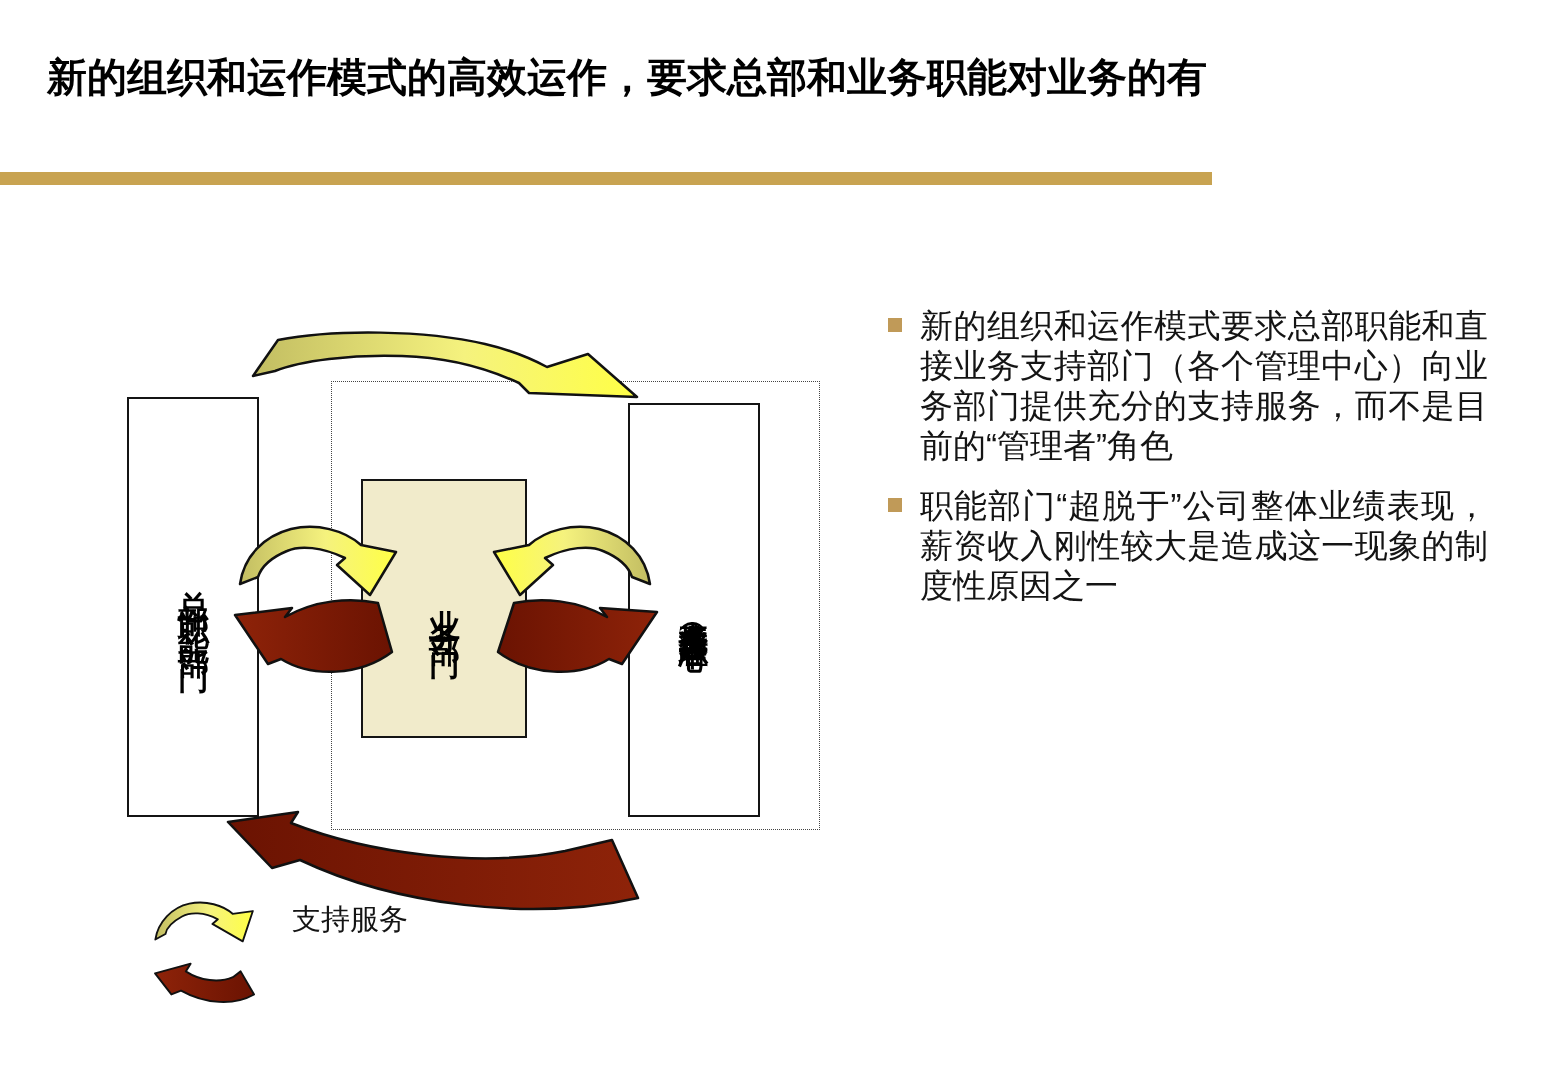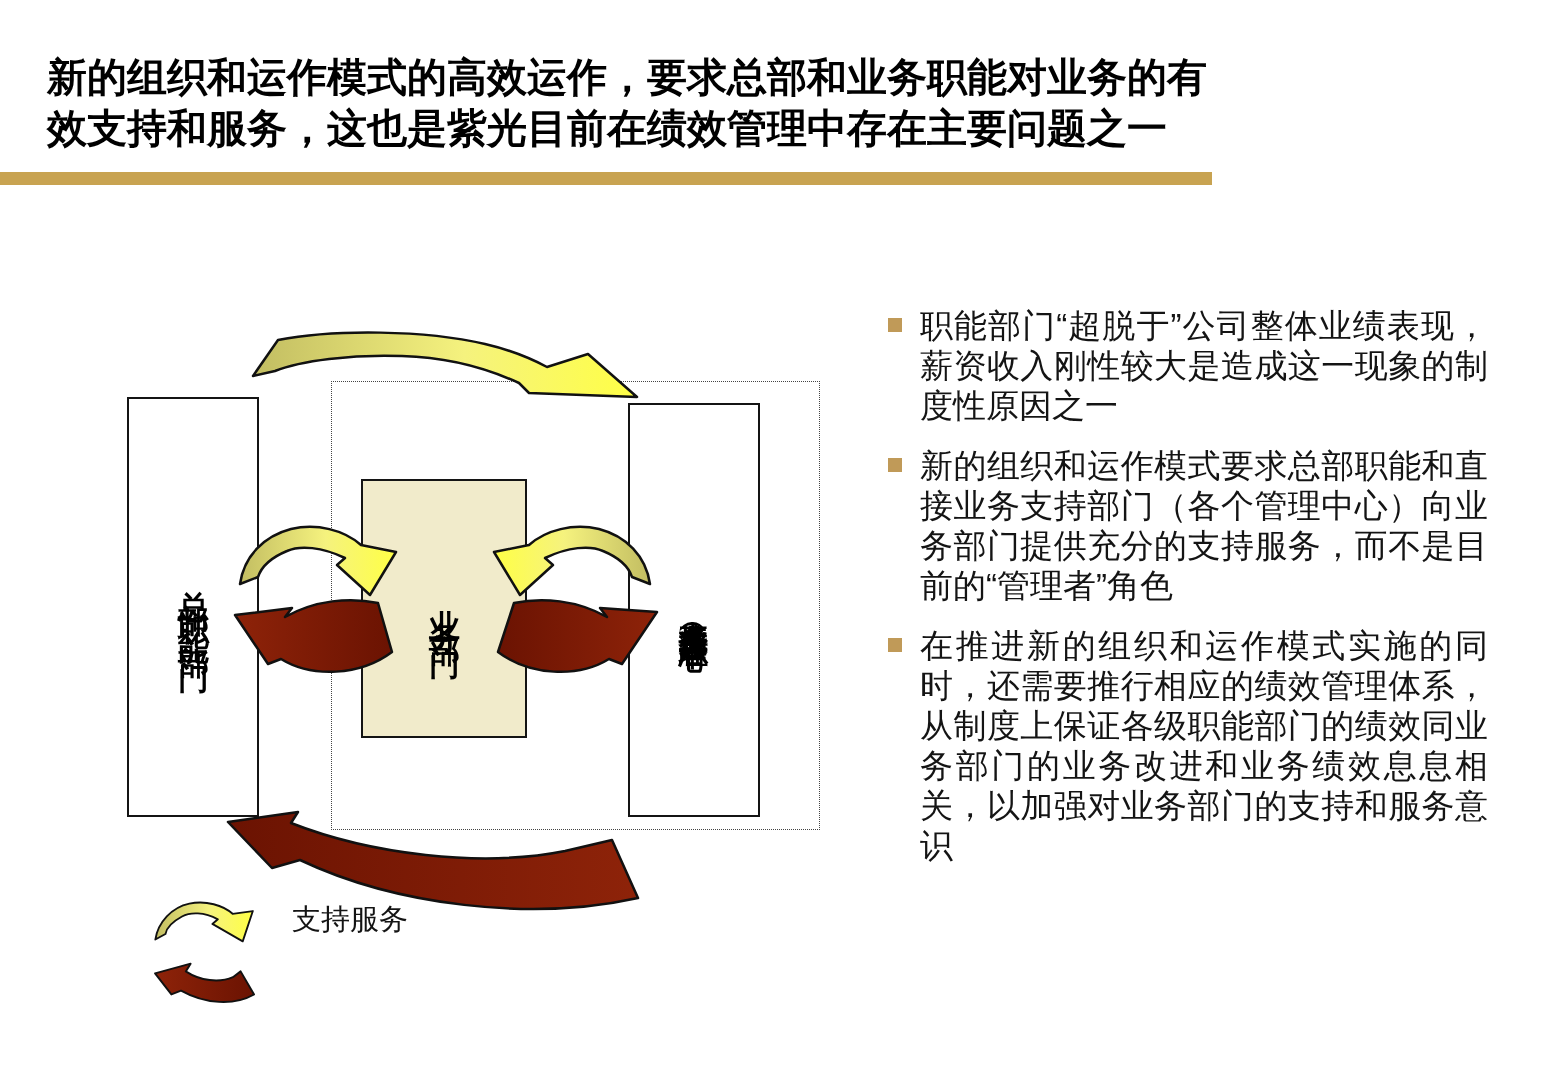--- a/index.html
+++ b/index.html
@@ -49,21 +49,20 @@
   .legend-row .licon{flex:0 0 auto;margin-right:32px;}
   .legend-row .llabel{font-size:29px;color:#141414;}
 </style>
 </head>
 <body>
 
 <div class="slide">
 
   <div class="title">
     <div>新的组织和运作模式的高效运作，要求总部和业务职能对业务的有</div>
-    <div>效支持和服务，这也是紫光目前在绩效管理中存在主要问题之一</div>
   </div>
   <div class="accent-bar"></div>
 
   <div class="dotted-region"></div>
 
   <div class="dbox hq-box">
     <span class="vlabel">总部职能部门</span>
   </div>
 
   <div class="dbox biz-box">
@@ -103,29 +102,25 @@
 
     <path d="M 520,595 L 553,565 L 545,558 C 568,547 590,545 603,551 C 620,558 629,568 632,577 L 650,584 C 646,556 626,536 599,529 C 573,523 546,530 529,545 L 494,552 Z" fill="url(#gyRL)" stroke="#111" stroke-width="2.5" stroke-linejoin="round"></path>
     <path d="M 657,612 L 600,608 L 607,617 C 577,600 542,597 514,603 L 498,652 C 530,676 578,678 609,659 L 622,664 Z" fill="url(#gmRL)" stroke="#111" stroke-width="2.5" stroke-linejoin="round"></path>
 
     <path d="M 228,822 L 298,812 L 291,823 C 370,854 480,868 565,851 L 612,840 L 638,898 C 530,922 395,905 300,860 L 272,868 Z" fill="url(#gmRL)" stroke="#111" stroke-width="2.5" stroke-linejoin="round"></path>
   </svg>
 
   <div class="bullets">
     <div class="bullet">
       <span class="marker"></span>
-      <span class="btxt">职能部门“超脱于”公司整体业绩表现，薪资收入刚性较大是造成这一现象的制度性原因之一</span>
-    </div>
-    <div class="bullet">
-      <span class="marker"></span>
       <span class="btxt">新的组织和运作模式要求总部职能和直接业务支持部门（各个管理中心）向业务部门提供充分的支持服务，而不是目前的“管理者”角色</span>
     </div>
     <div class="bullet">
       <span class="marker"></span>
-      <span class="btxt">在推进新的组织和运作模式实施的同时，还需要推行相应的绩效管理体系，从制度上保证各级职能部门的绩效同业务部门的业务改进和业务绩效息息相关，以加强对业务部门的支持和服务意识</span>
+      <span class="btxt">职能部门“超脱于”公司整体业绩表现，薪资收入刚性较大是造成这一现象的制度性原因之一</span>
     </div>
   </div>
 
   <div class="legend">
     <div class="legend-row">
       <svg class="licon" width="110" height="46" viewBox="0 0 112 50">
         <defs>
           <linearGradient id="lgy" x1="0" y1="0" x2="1" y2="0">
             <stop offset="0" stop-color="#C2BD62"></stop>
             <stop offset="0.55" stop-color="#F5F27E"></stop>

